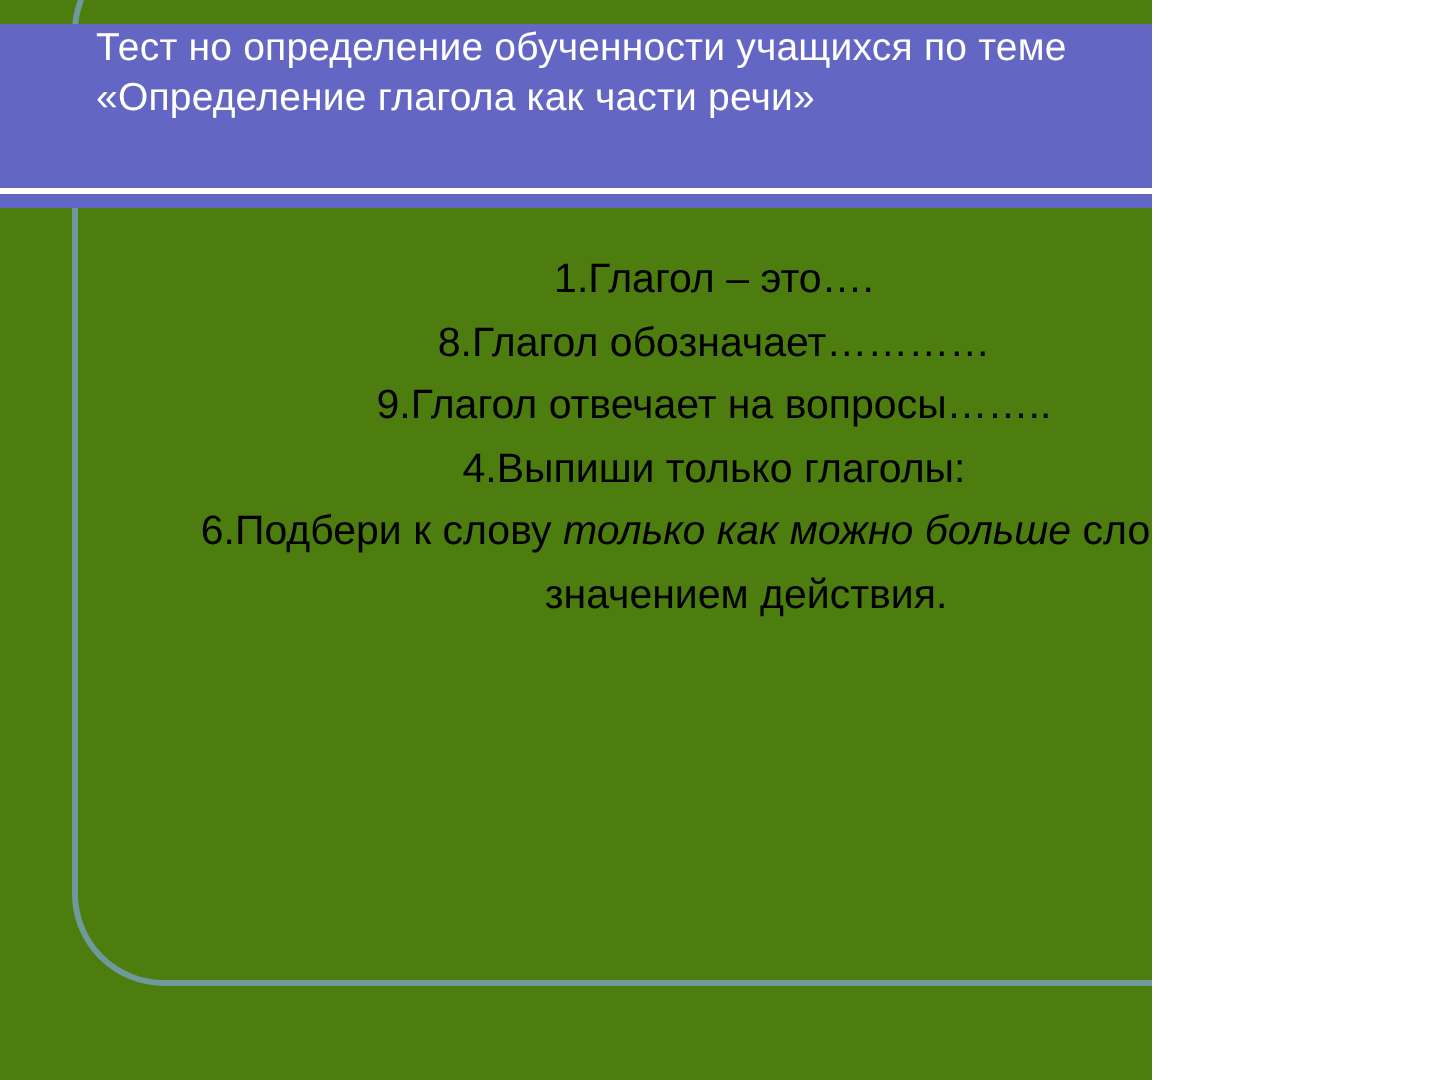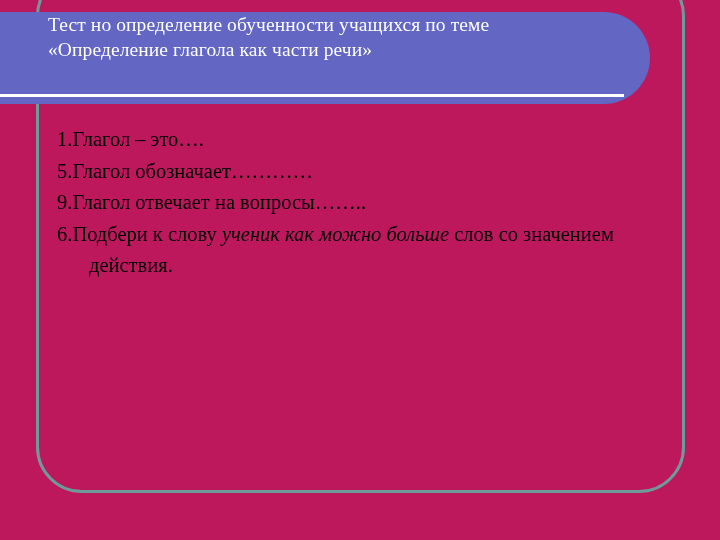--- a/index.html
+++ b/index.html
@@ -8,25 +8,24 @@
   }
   body {
     width: 720px;
     height: 540px;
     background: #ffffff;
     font-family: "Liberation Sans", sans-serif;
     overflow: hidden;
   }
   .slide {
     position: relative;
-    width: 720px;
+    width: 576px;
     height: 540px;
-    background: #be185d;
+    background: #4d7c0f;
     overflow: hidden;
-    font-family: Liberation Serif, serif;
   }
 
   
   .teal-frame {
     position: absolute;
     left: 36px;
     top: -30px;
     width: 649px;
     height: 523px;
     border: 3px solid #6F9A9B;
@@ -80,20 +79,21 @@
     width: 600px;
     z-index: 3;
     color: #000000;
     font-size: 20.5px;
     line-height: 31.5px;
   }
   .body-para {
     margin: 0;
     padding: 0;
     text-indent: 0;
+    text-align: center;
   }
   .body-para.hanging {
     padding-left: 32px;
     text-indent: -32px;
   }
   .italic {
     font-style: italic;
   }
 </style>
 </head>
@@ -107,18 +107,19 @@
     <div class="title-rule"></div>
   </div>
 
   <div class="title-text">
     <div class="title-line">Тест но определение обученности учащихся по теме</div>
     <div class="title-line">«Определение глагола как части речи»</div>
   </div>
 
   <div class="body-block">
     <p class="body-para">1.Глагол – это….</p>
-    <p class="body-para">5.Глагол обозначает…………</p>
+    <p class="body-para">8.Глагол обозначает…………</p>
     <p class="body-para">9.Глагол отвечает на вопросы……..</p>
-    <p class="body-para hanging"><span>6.Подбери к слову </span><span class="italic">ученик как можно больше</span><span> слов со значением действия.</span></p>
+    <p class="body-para">4.Выпиши только глаголы:</p>
+    <p class="body-para hanging"><span>6.Подбери к слову </span><span class="italic">только как можно больше</span><span> слов со значением действия.</span></p>
   </div>
 
 </div>
 
 </body></html>

